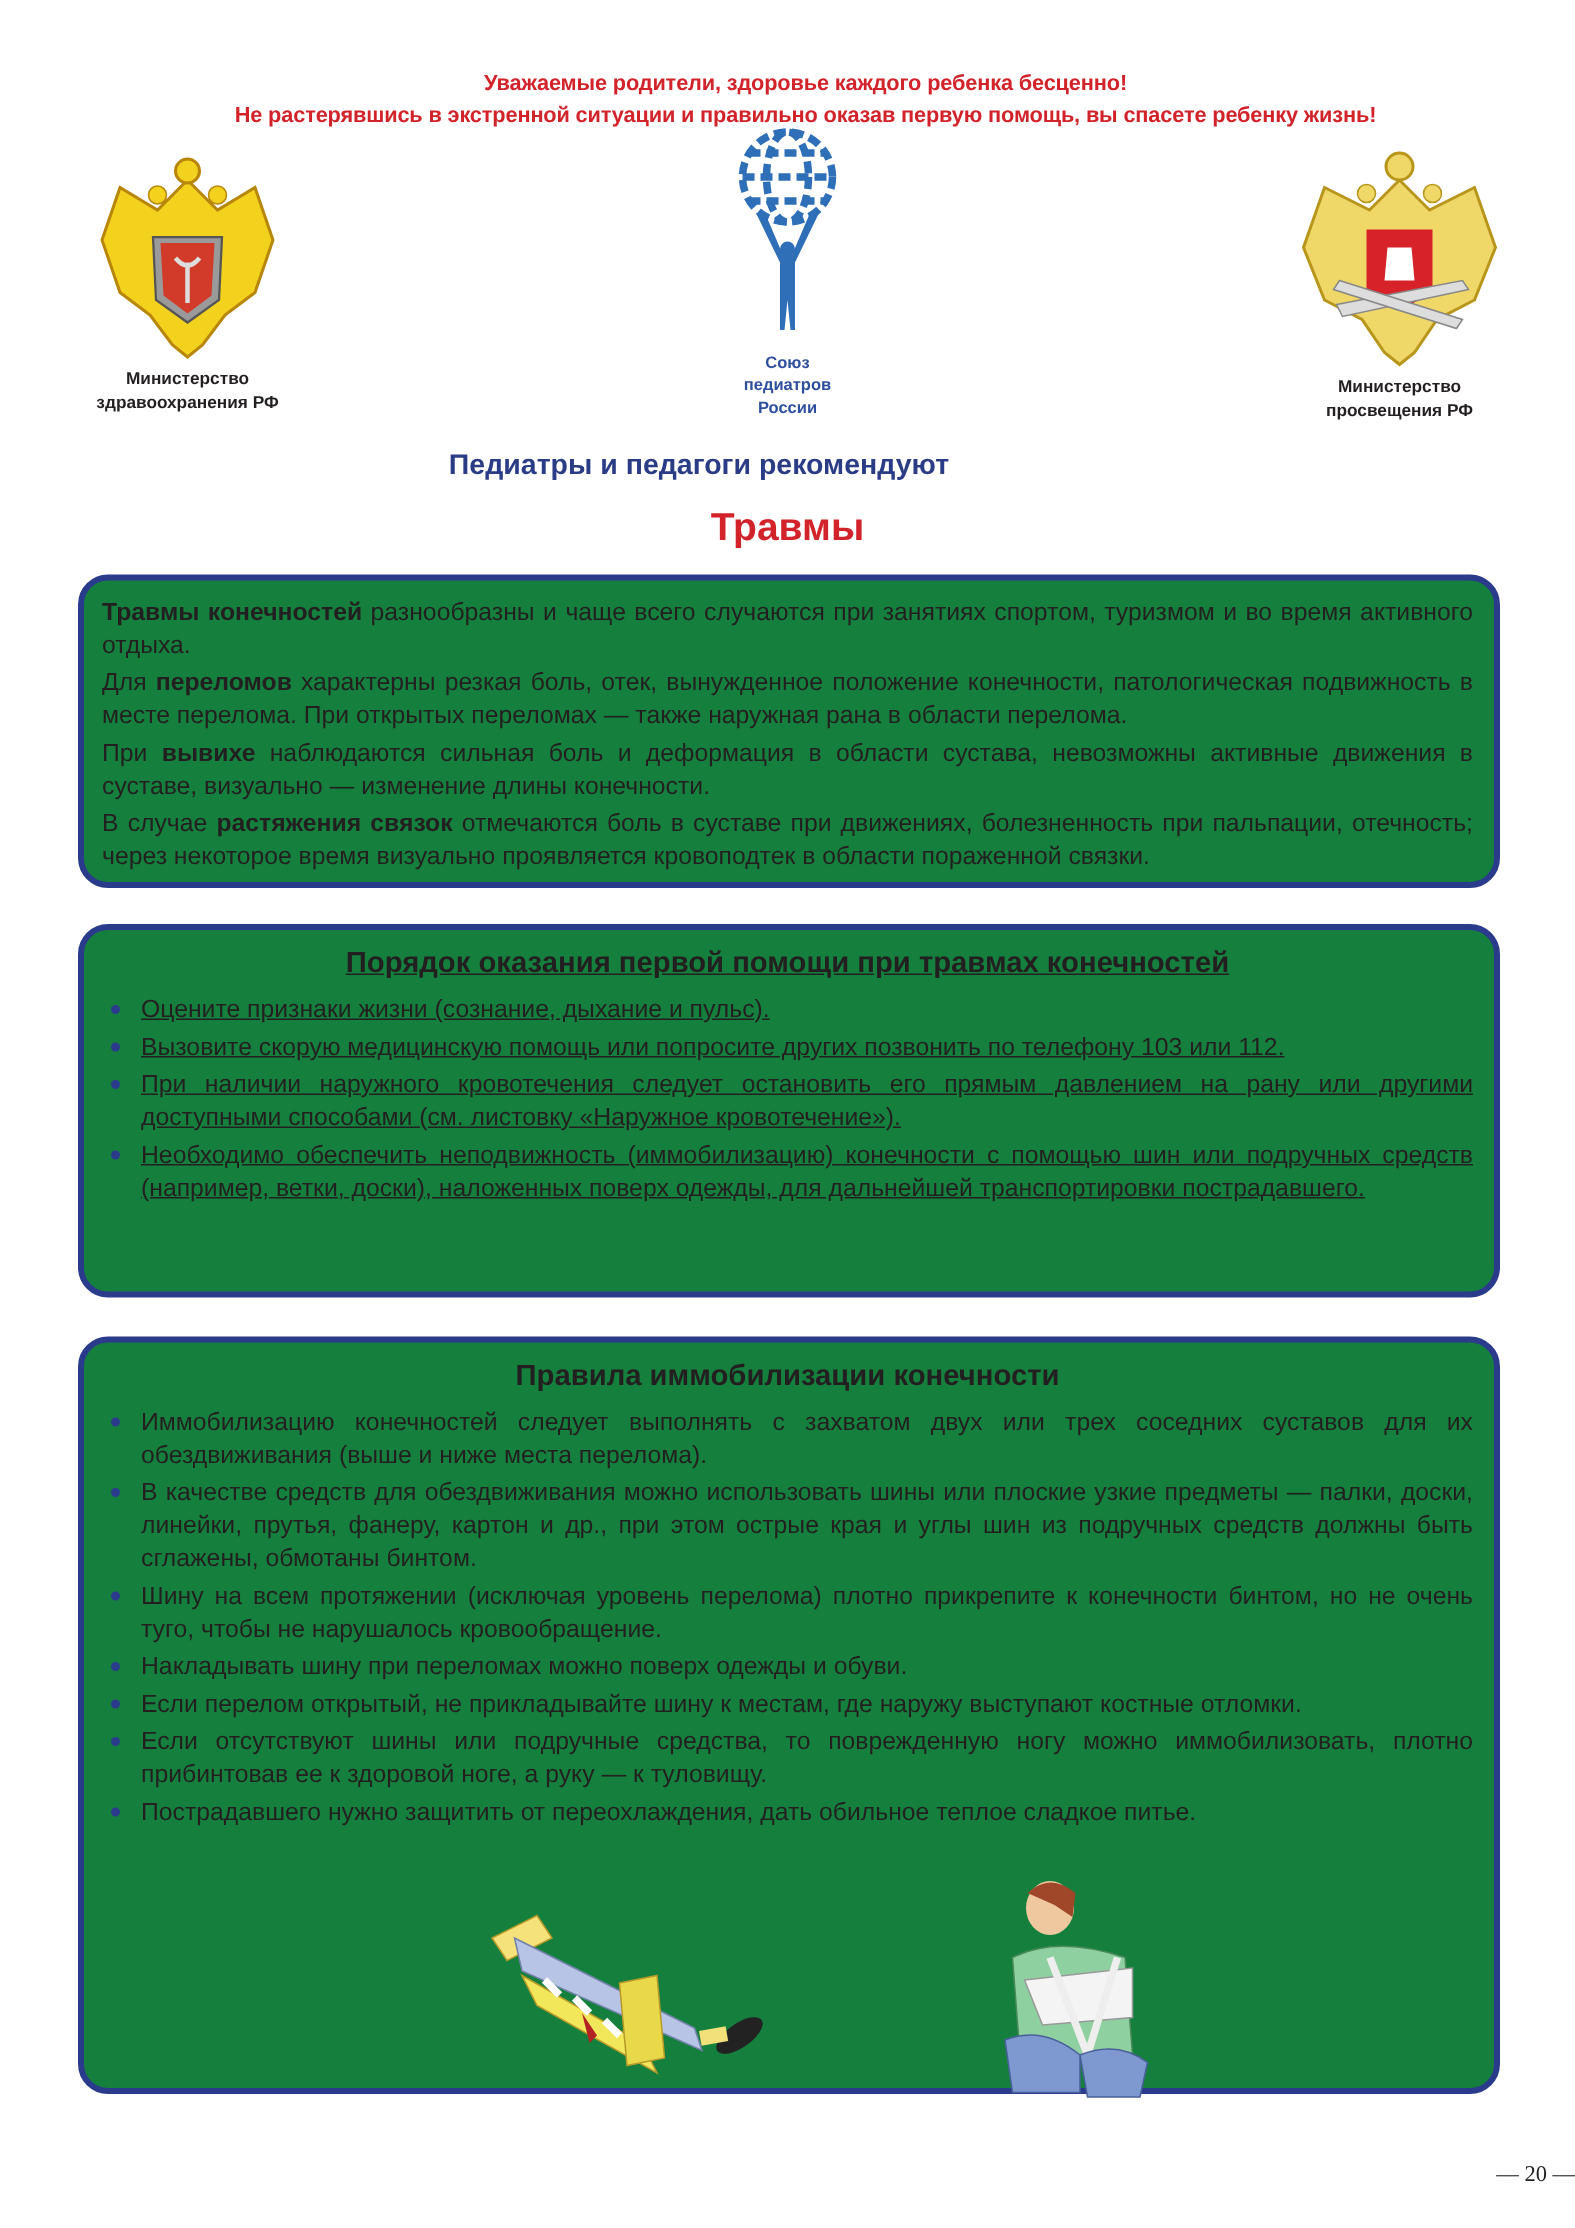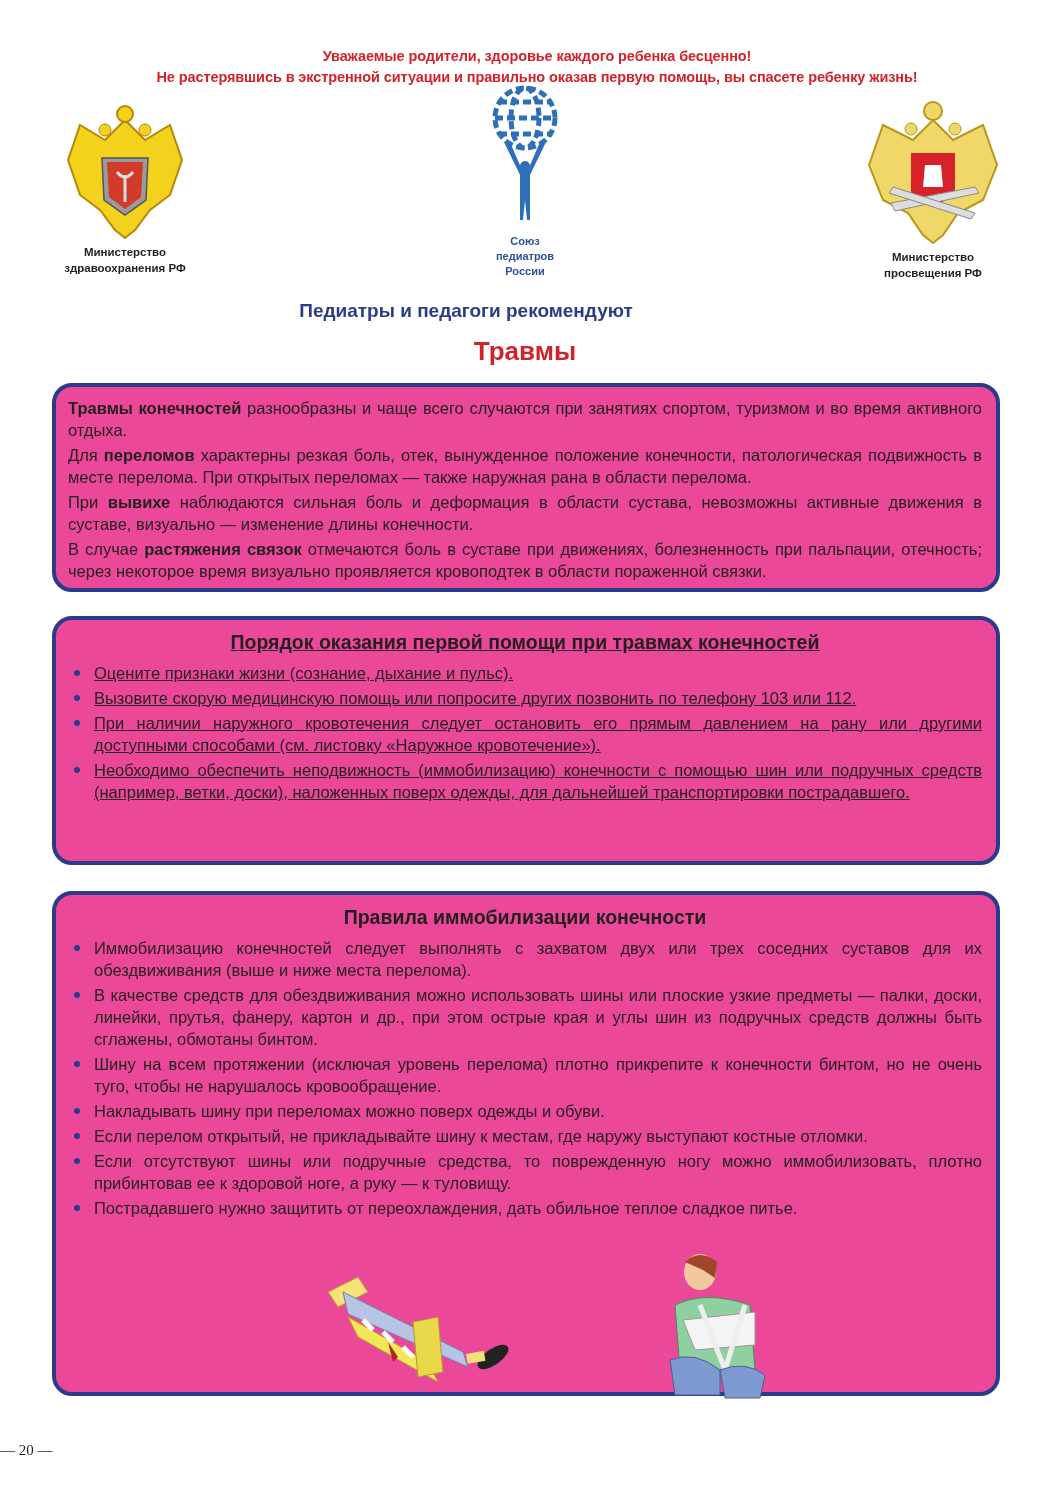--- a/index.html
+++ b/index.html
@@ -16,37 +16,37 @@
   #logo-left { left: 40px; top: 100px; width: 170px; }
   #logo-right { left: 848px; top: 95px; width: 170px; }
   #logo-center { left: 470px; top: 80px; width: 110px; }
   #logo-center .logo-caption { color: #2e4f9e; font-size: 11px; line-height: 15px; }
 
   #subtitle { position: absolute; top: 300px; left: 0; width: 932px; text-align: center;
     font-weight: bold; font-size: 19px; color: #2b3c87; }
   #title { position: absolute; top: 336px; left: 0; width: 1050px; text-align: center;
     font-weight: bold; font-size: 26px; color: #d2232a; }
 
-  .box { position: absolute; left: 52px; width: 948px; border: 4px solid #2b3b8c; border-radius: 20px; background: #ec4899; }
+  .box { position: absolute; left: 52px; width: 948px; border: 4px solid #2b3b8c; border-radius: 20px; background: #15803d; }
   #box1 { top: 383px; height: 209px; padding: 10px 14px 0 12px; }
   #box2 { top: 616px; height: 249px; padding: 8px 14px 0 12px; text-decoration: underline; }
   #box3 { top: 891px; height: 505px; padding: 8px 14px 0 12px; }
 
   .para { font-size: 16.5px; line-height: 22px; color: #231f20; margin-bottom: 3px; text-align: justify; }
   .para b { font-weight: bold; }
   .box-title { text-align: center; font-weight: bold; font-size: 19.5px; line-height: 28px; margin-bottom: 6px; color: #231f20; }
   ul.bullets { list-style: none; }
   ul.bullets li { position: relative; padding-left: 26px; font-size: 16.5px; line-height: 22px; margin-bottom: 3px; text-align: justify; color: #231f20; }
   ul.bullets li::before { content: ""; position: absolute; left: 6px; top: 8px; width: 6px; height: 6px; border-radius: 50%; background: #2b3b8c; }
 
   .illus { position: absolute; }
   #illus-leg { left: 318px; top: 1262px; width: 200px; height: 130px; }
   #illus-arm { left: 655px; top: 1250px; width: 115px; height: 150px; }
 
-  #page-number { position: absolute; top: 1442px; left: 0; width: 1050px; text-align: left;
+  #page-number { position: absolute; top: 1442px; left: 0; width: 1050px; text-align: right;
     font-family: "Liberation Serif", serif; font-size: 15px; color: #231f20; }
 </style>
 </head>
 <body>
 
 <div id="msg1" class="top-msg">Уважаемые родители, здоровье каждого ребенка бесценно!</div>
 <div id="msg2" class="top-msg">Не растерявшись в экстренной ситуации и правильно оказав первую помощь, вы спасете ребенку жизнь!</div>
 
 <div id="logo-left" class="logo">
   <svg width="130" height="140" viewBox="0 0 130 140">

